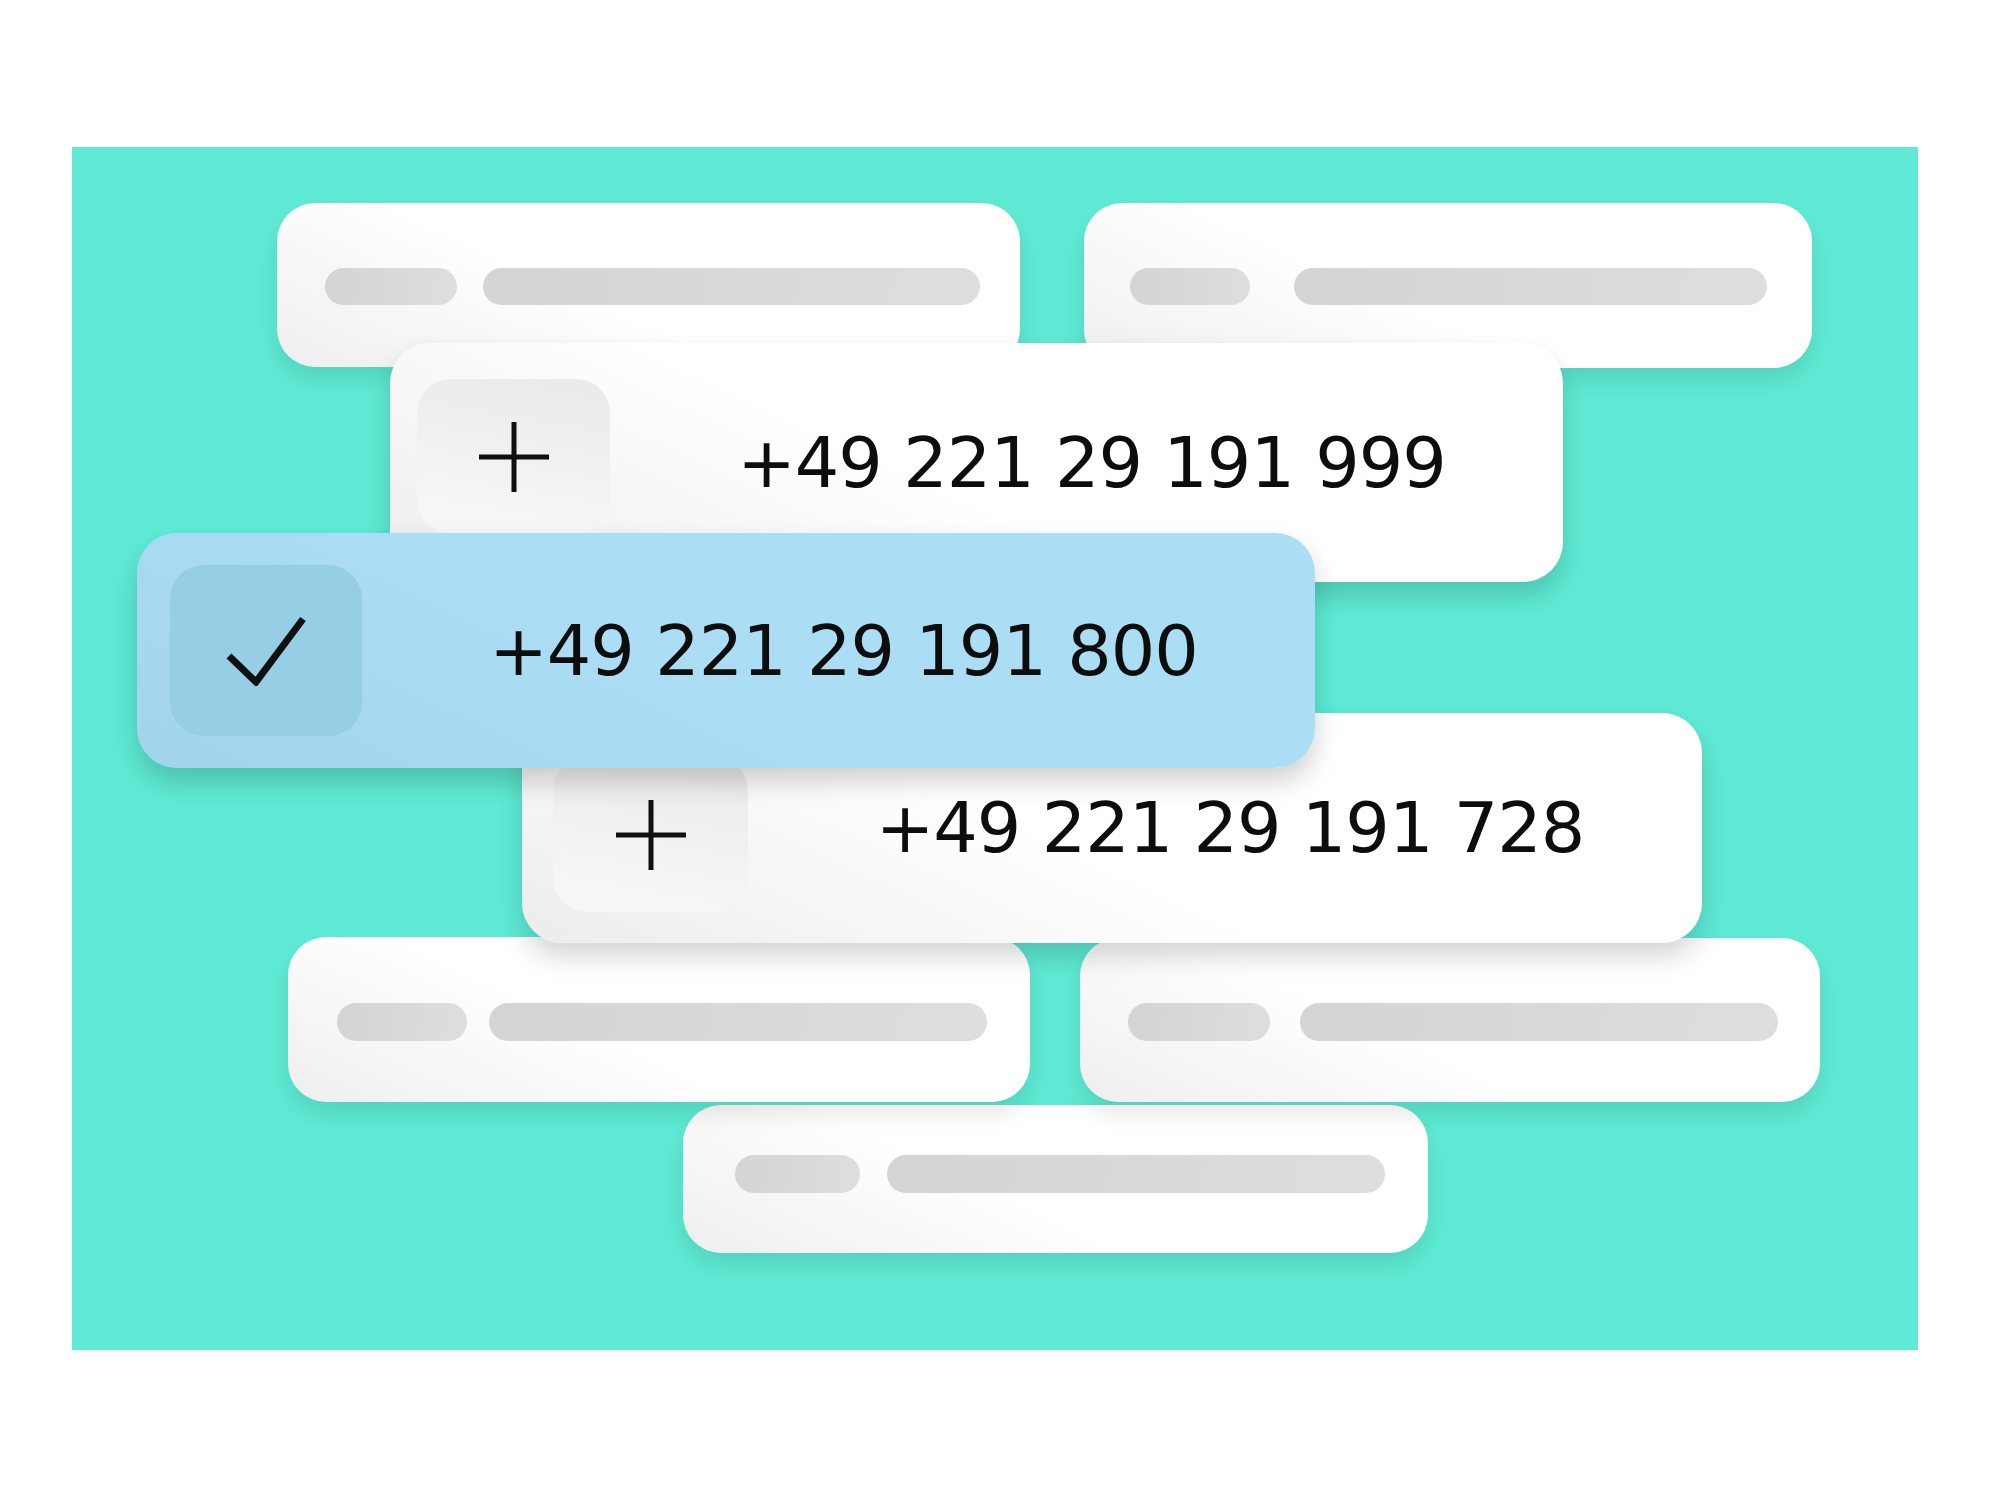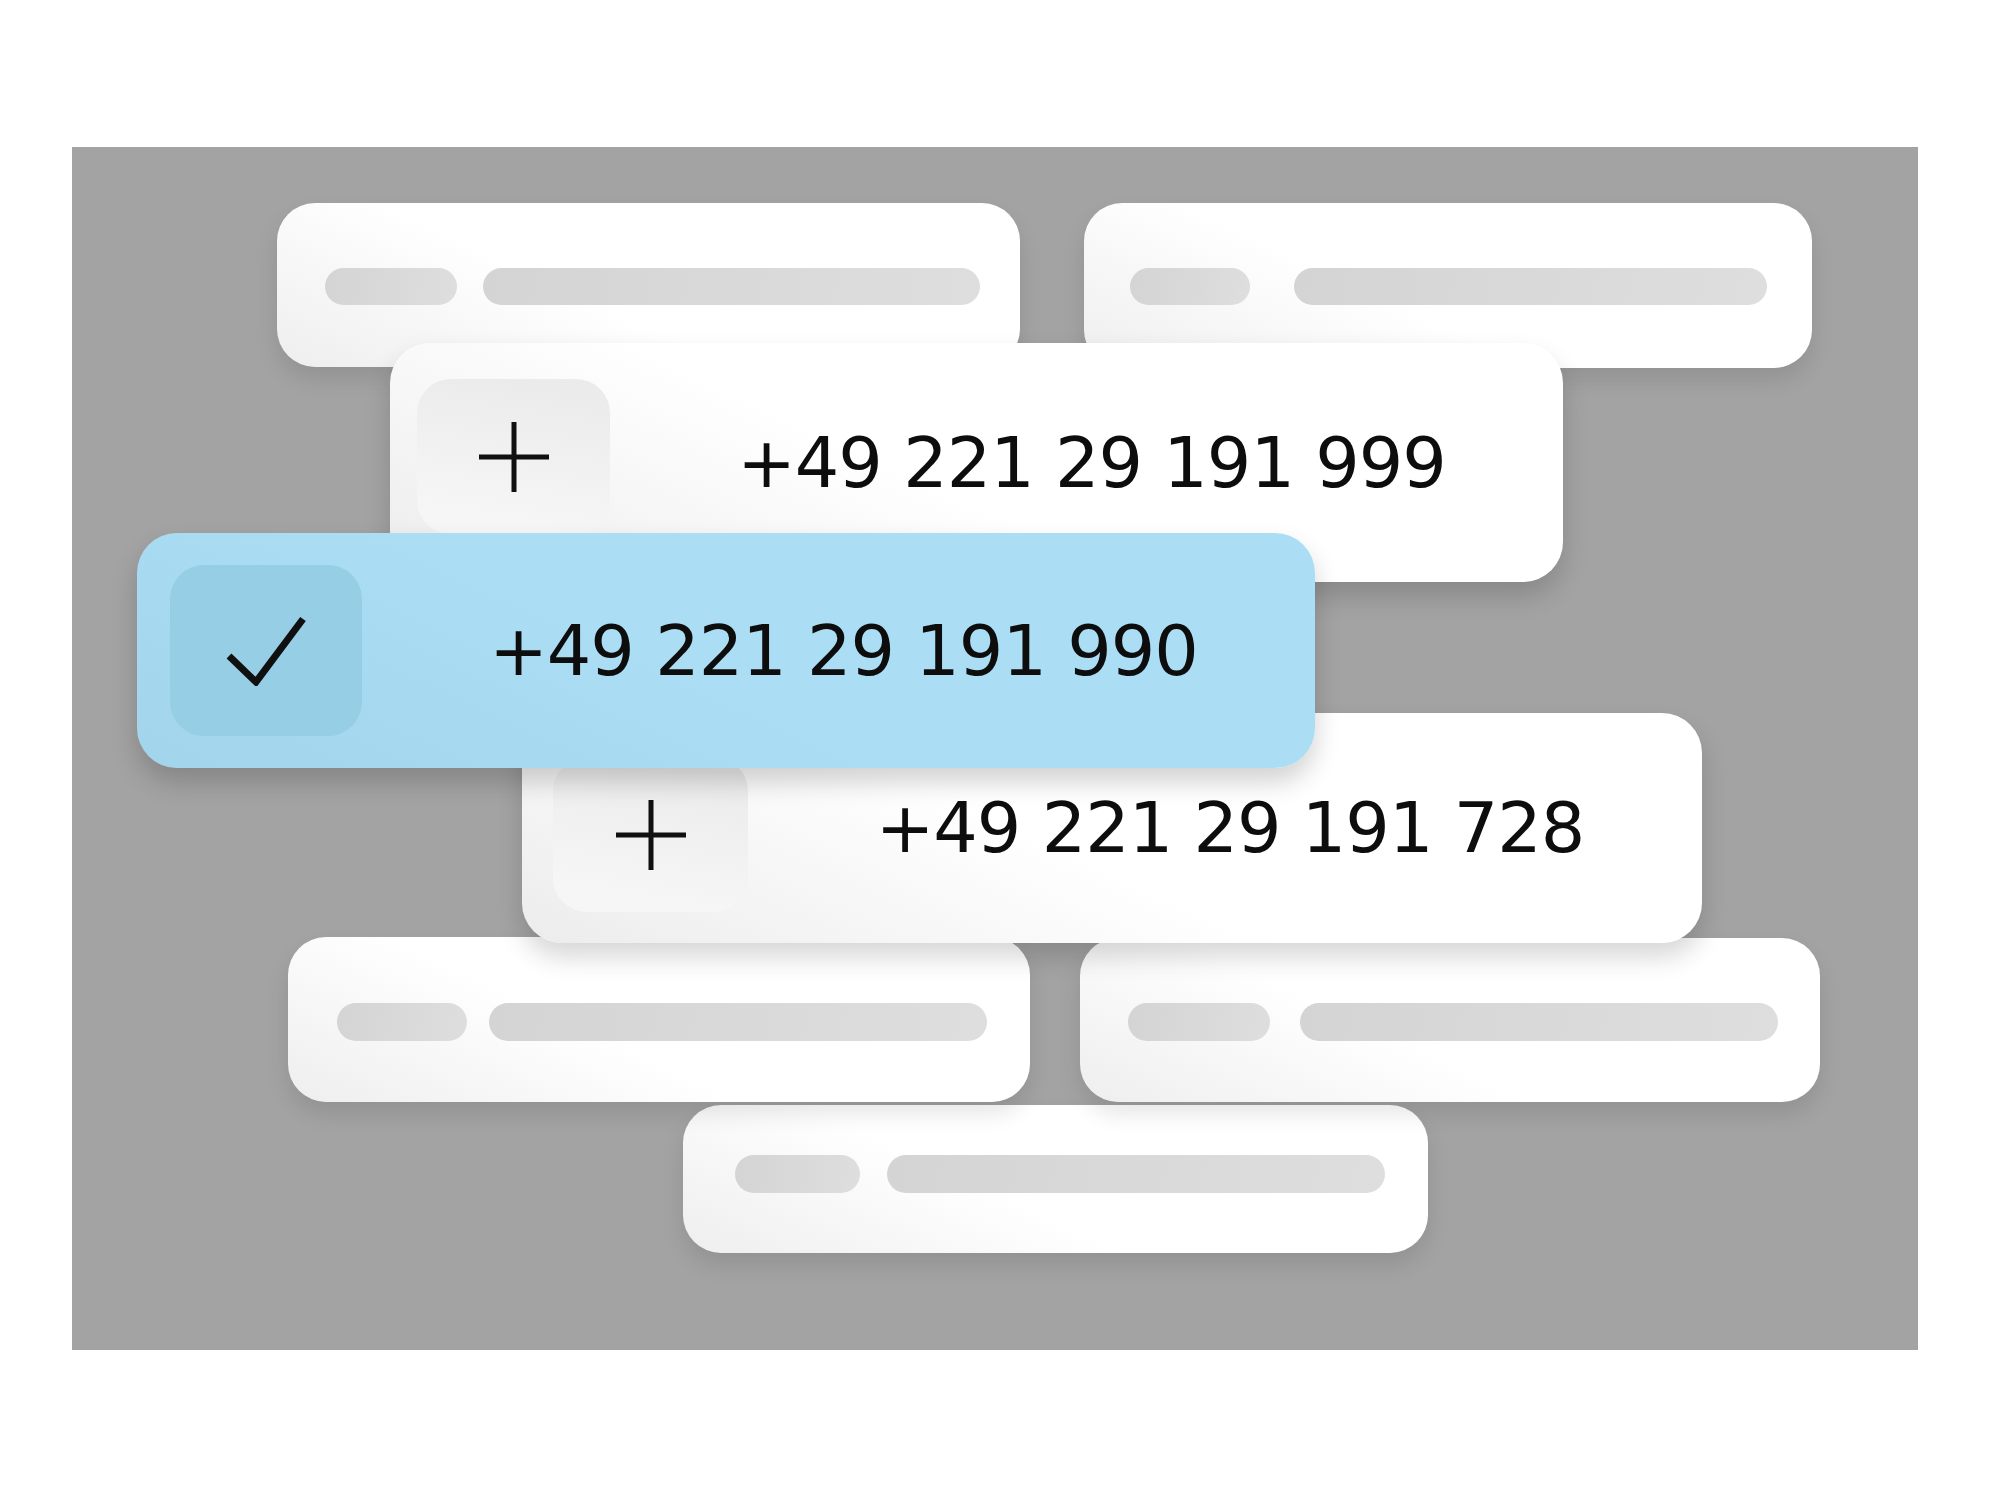--- a/index.html
+++ b/index.html
@@ -5,21 +5,21 @@
   html,body{
     margin:0;padding:0;
     width:2000px;height:1500px;
     background:#ffffff;
     font-family:"DejaVu Sans","Liberation Sans",sans-serif;
     overflow:hidden;
   }
   .stage{position:relative;width:2000px;height:1500px;}
   .panel{
     position:absolute;left:72px;top:147px;width:1846px;height:1203px;
-    background:#a3a3a3;
+    background:#5eead4;
   }
   .card{
     position:absolute;
     border-radius:40px;
     background:linear-gradient(205deg,#ffffff 55%,#ececec 100%);
     box-shadow:0 14px 26px rgba(0,0,0,0.16);
   }
   .card.skeleton{
     border-radius:38px;
     background:linear-gradient(205deg,#ffffff 58%,#eeeeee 100%);
@@ -83,21 +83,21 @@
       </div>
     </div>
 
     <div class="card selected" style="left:65px;top:386px;width:1178px;height:235px;z-index:5">
       <div class="iconbox" style="left:33px;top:32px;width:192px;height:171px">
         <svg width="82" height="70" viewBox="0 0 82 70">
           <path d="M4 40 L31 66 L78 3" stroke="#101010" stroke-width="7" fill="none"></path>
         </svg>
       </div>
       <div class="numwrap" style="left:235px">
-        <span class="num">+49 221 29 191 990</span>
+        <span class="num">+49 221 29 191 800</span>
       </div>
     </div>
 
     <div class="card phone" style="left:450px;top:566px;width:1180px;height:230px;z-index:4">
       <div class="iconbox" style="left:31px;top:44px;width:195px;height:155px">
         <svg width="72" height="72" viewBox="0 0 72 72">
           <path d="M36 1 V71 M1 36 H71" stroke="#101010" stroke-width="5" fill="none"></path>
         </svg>
       </div>
       <div class="numwrap" style="left:236px">

